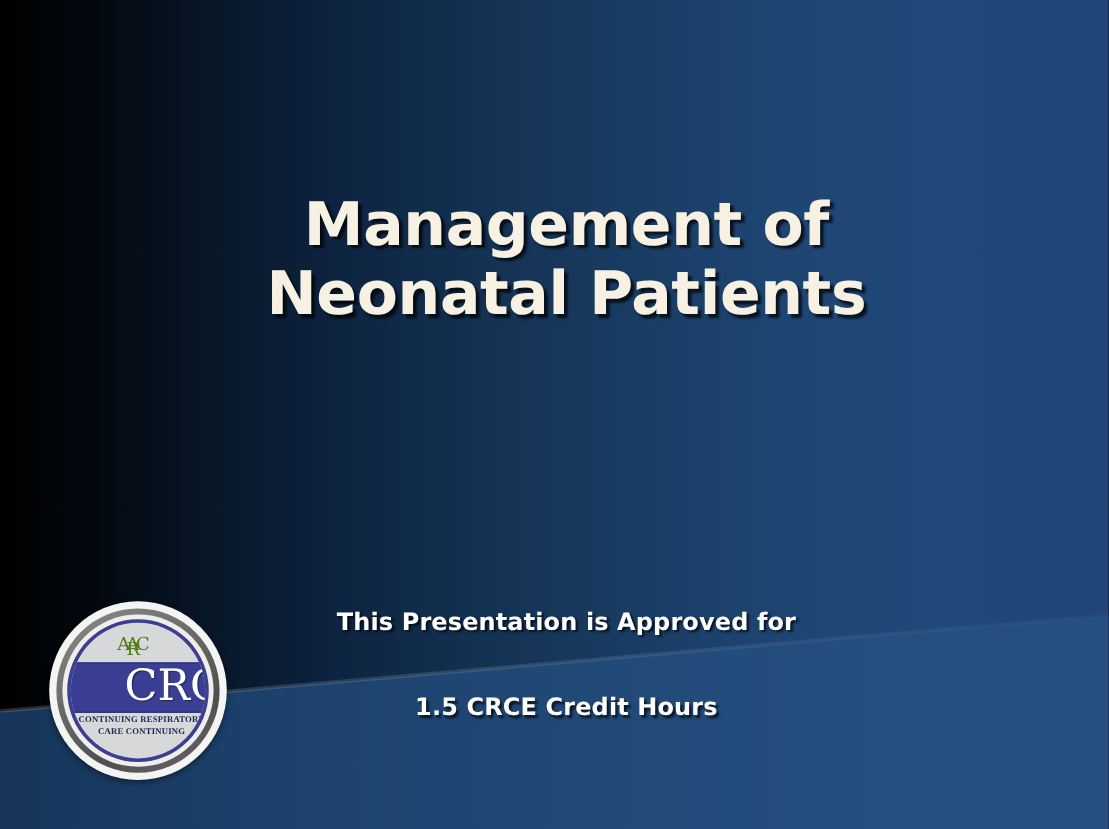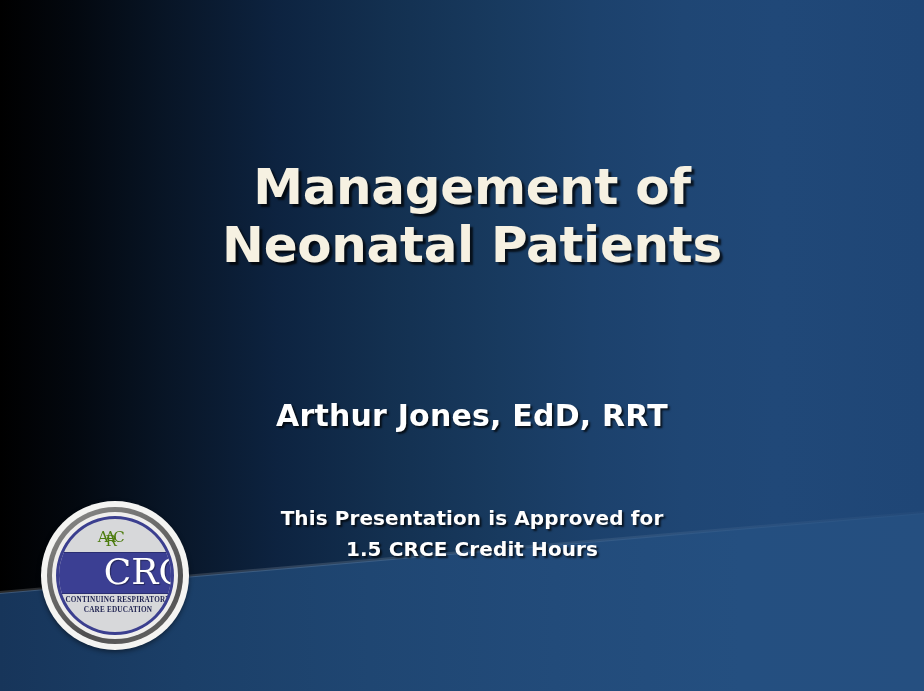--- a/index.html
+++ b/index.html
@@ -114,21 +114,21 @@
     top: 503px;
     width: 640px;
     text-align: center;
     color: #ffffff;
     font-size: 20px;
     font-weight: bold;
     line-height: 1.55;
     letter-spacing: 0.1px;
     text-shadow: 2px 2px 2px rgba(0,0,0,0.7);
   }
-  .approval .line2 { display: block; }
+  .approval .line2 { display: block; margin-top: 40px; }
 
   
   .logo {
     position: absolute;
     left: 41px;
     top: 501px;
     width: 148px;
     height: 149px;
   }
 
@@ -235,41 +235,40 @@
   <div class="diagonal-wedge">
     <div class="wedge-fill"></div>
     <div class="wedge-edge"></div>
   </div>
 
   <div class="content">
 
     <div class="title">Management of
 Neonatal Patients</div>
 
-    <div class="author">Arthur Jones, EdD, RRT</div>
 
     <div class="approval">
       <span class="line1">This Presentation is Approved for</span>
       <span class="line2">1.5 CRCE Credit Hours</span>
     </div>
 
     <div class="logo">
       <div class="logo-ring-outer"></div>
       <div class="logo-ring-dark"></div>
       <div class="logo-ring-white2"></div>
       <div class="logo-disc">
 
         <div class="logo-aarc"><span>A</span><span class="a2">A</span><span class="r">R</span><span class="c">C</span></div>
 
         <div class="logo-band"></div>
 
         <div class="logo-crce">CRCE</div>
 
         <div class="logo-tagline">
           <span>CONTINUING RESPIRATORY</span>
-          <span class="t2">CARE EDUCATION</span>
+          <span class="t2">CARE CONTINUING</span>
         </div>
 
       </div>
     </div>
 
   </div>
 </div>
 
 </body></html>

